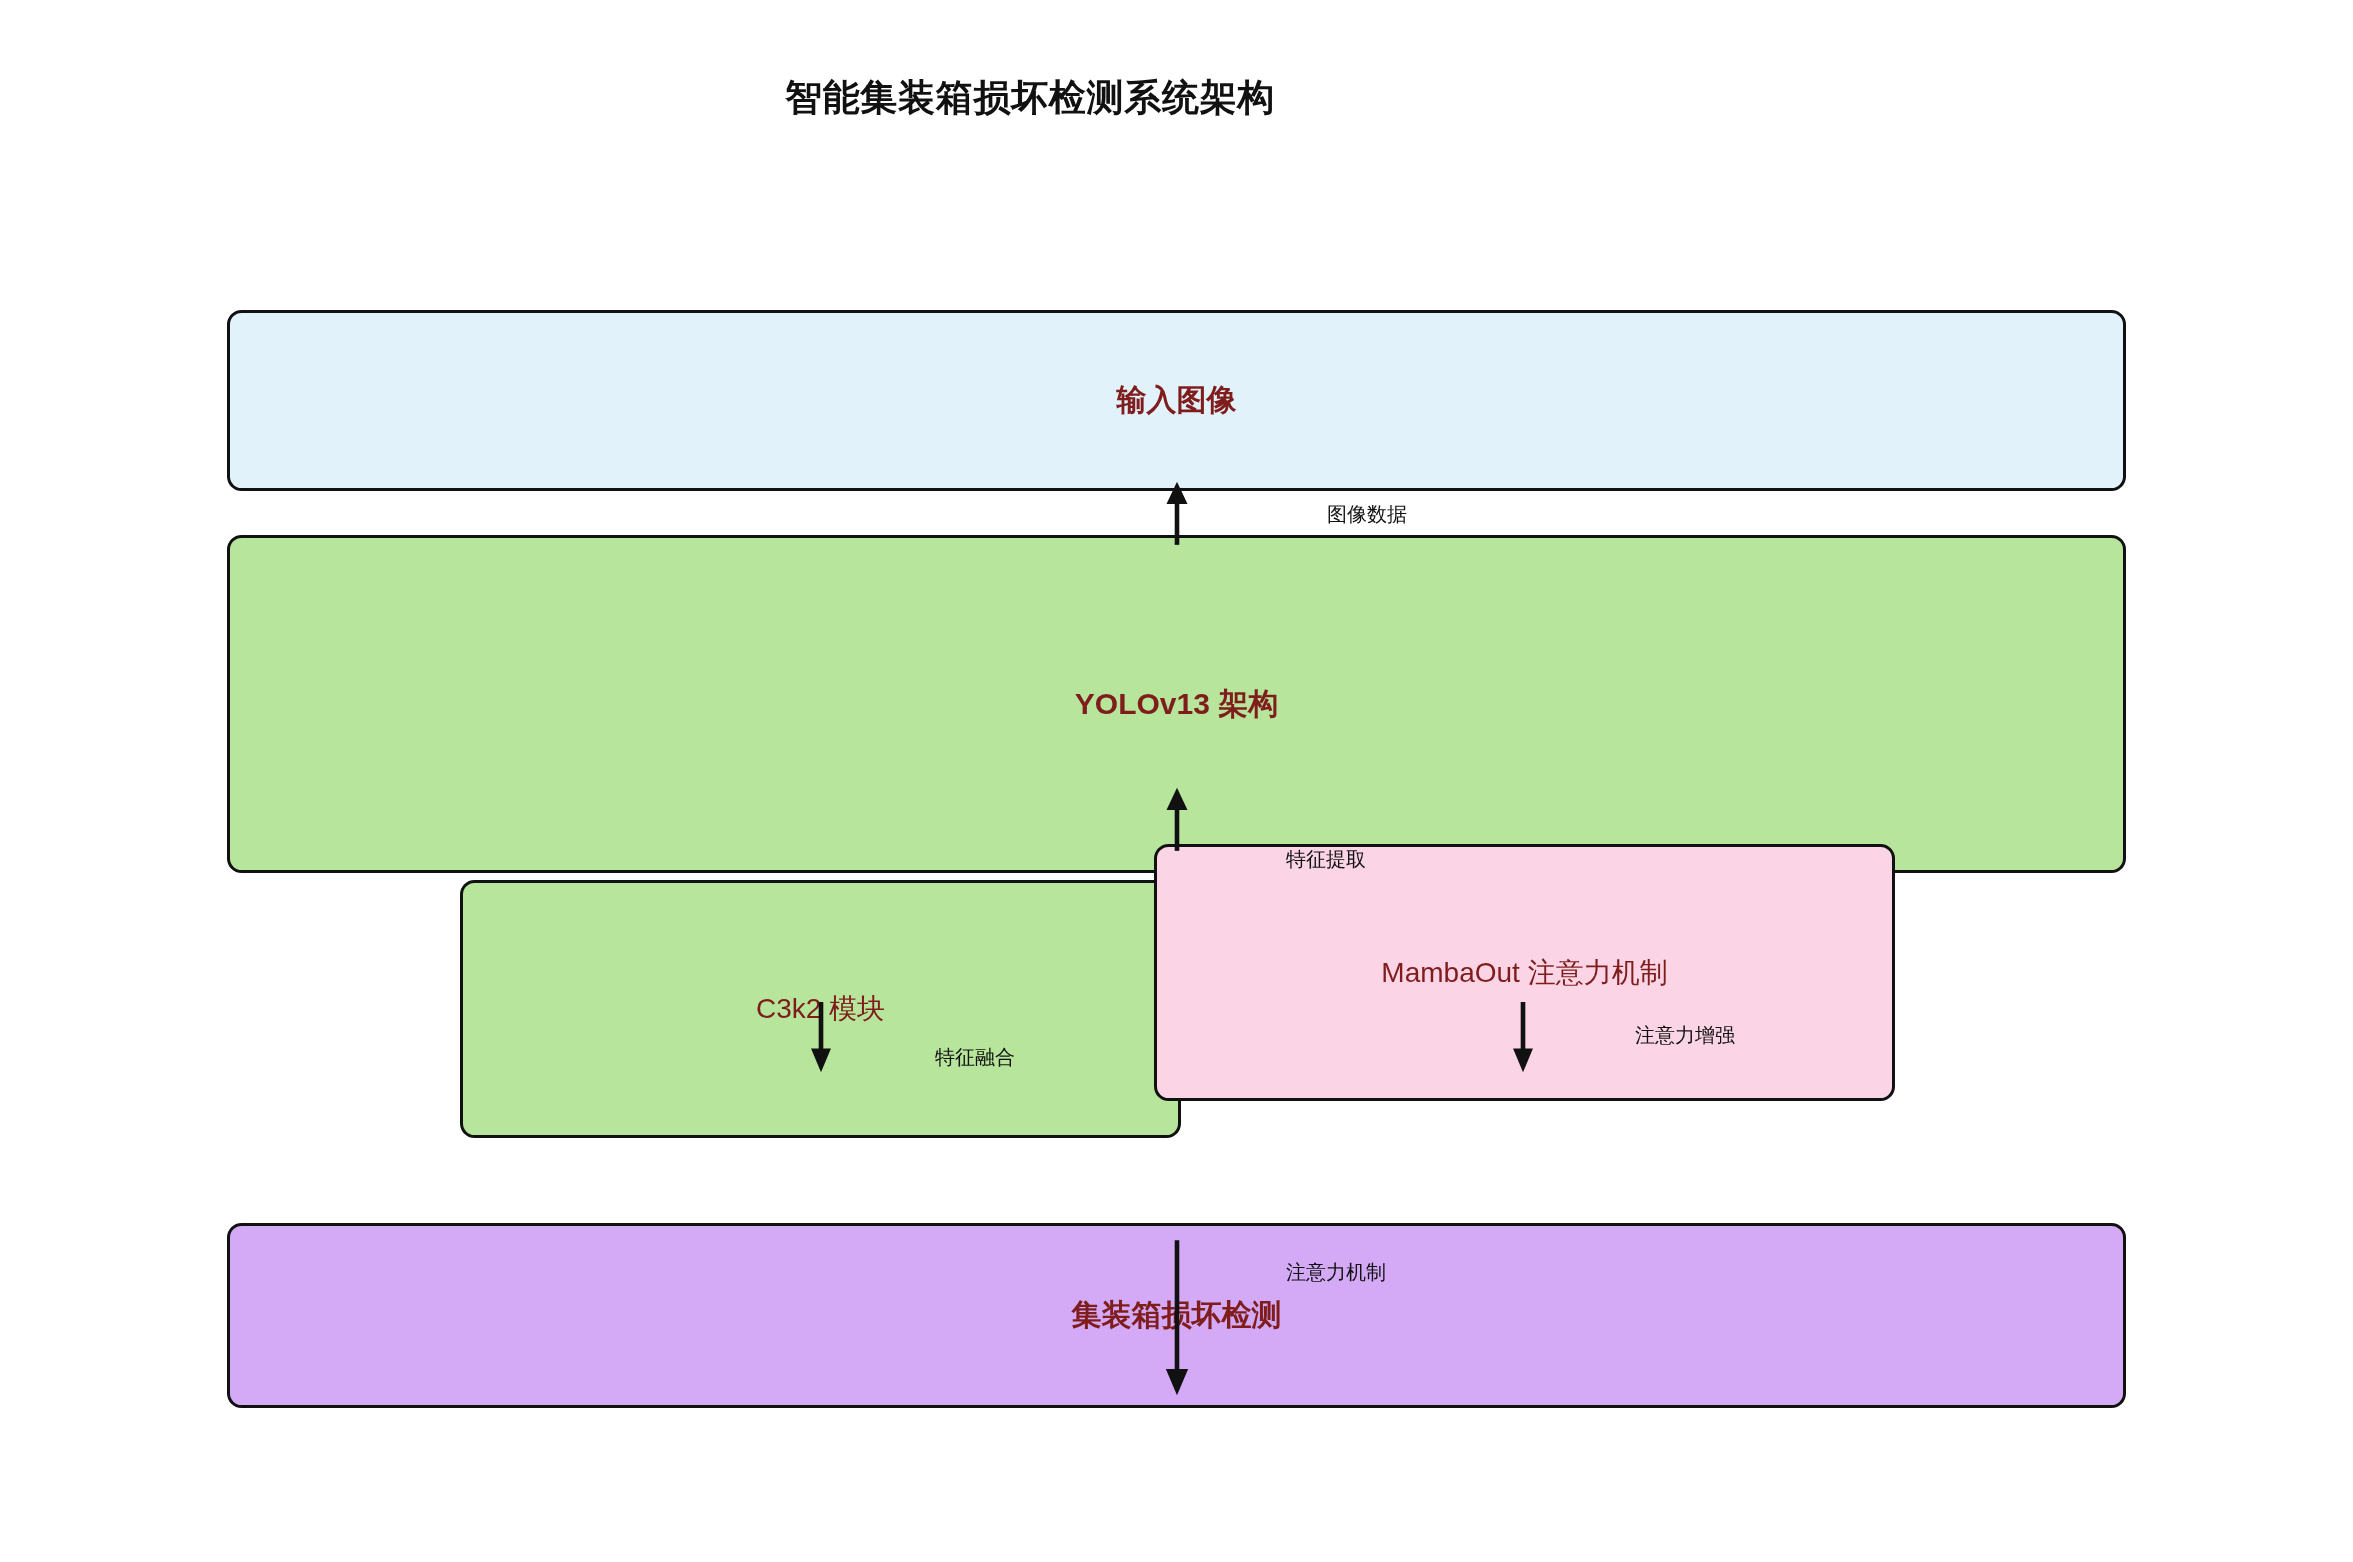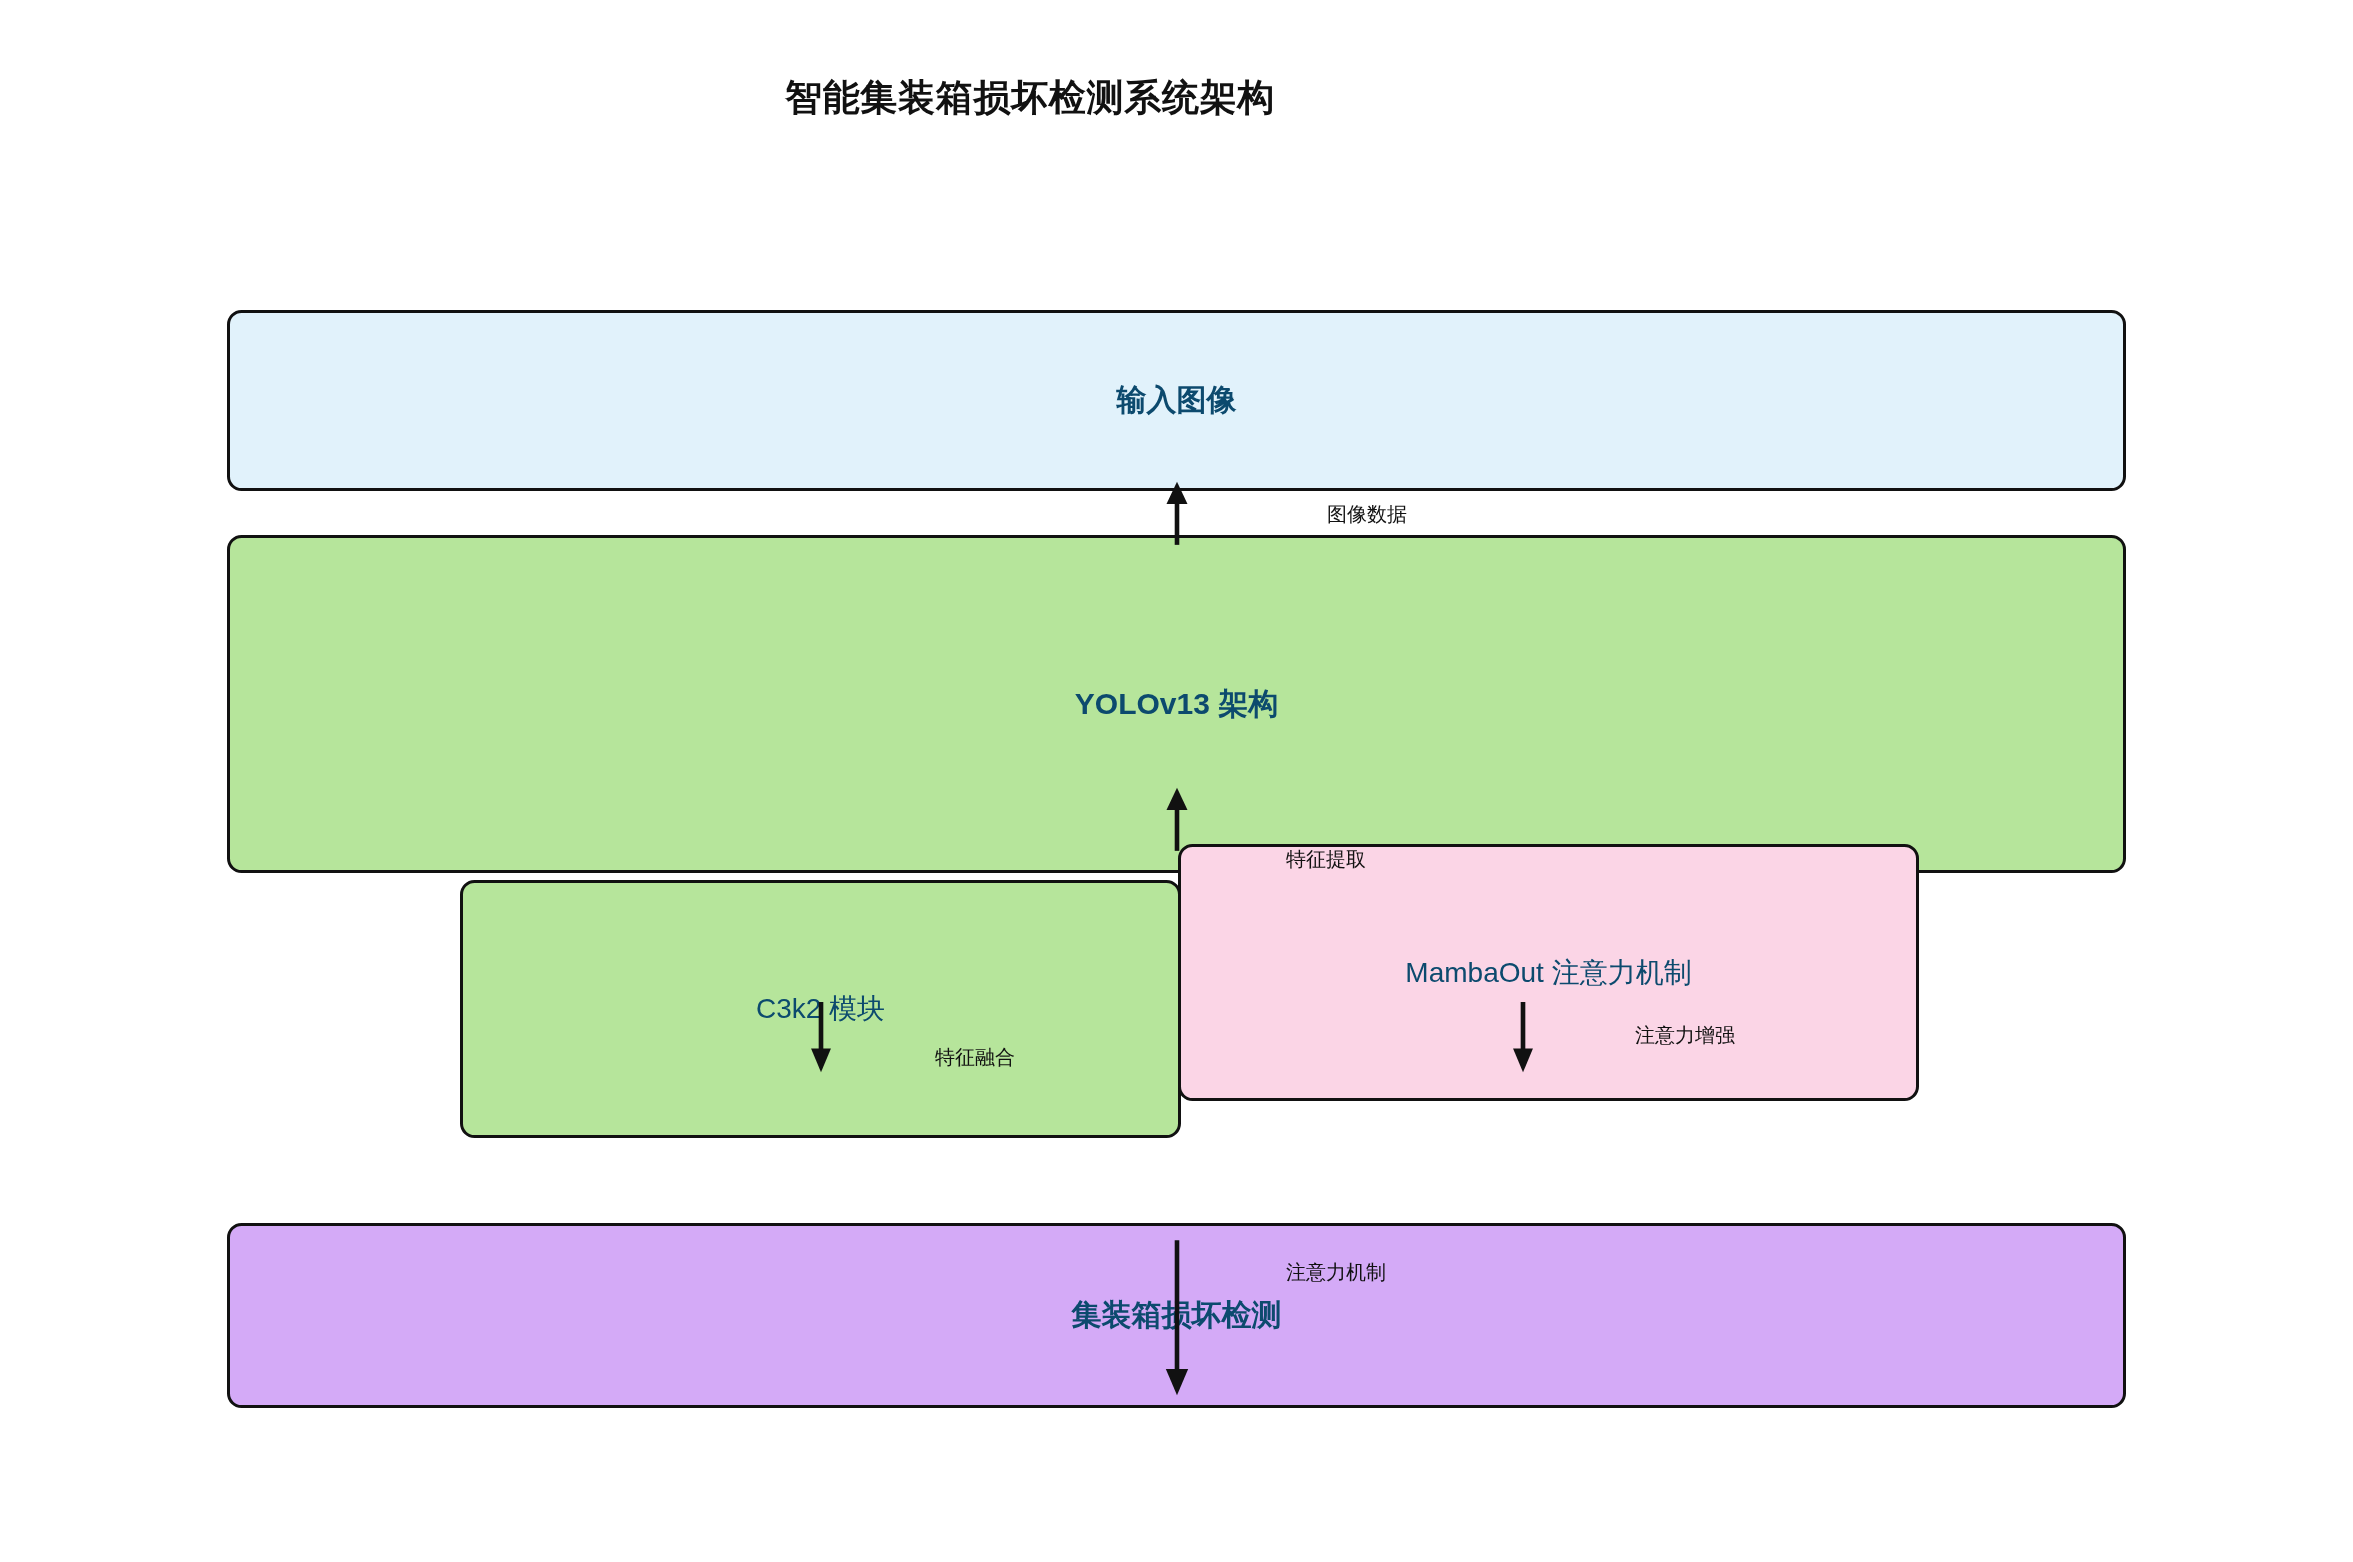--- a/index.html
+++ b/index.html
@@ -32,30 +32,30 @@
     position: absolute;
     box-sizing: border-box;
     border: 3.3px solid #111111;
     border-radius: 14.5px;
     display: flex;
     align-items: center;
     justify-content: center;
   }
   .node-label {
     font-size: 30px;
-    color: #0c4a6e;
+    color: #7f1d1d;
     white-space: nowrap;
   }
   .node-label.bold { font-weight: bold; }
   .node-label.plain { font-weight: normal; font-size: 28px; }
 
   #node-input      { left: 227px;  top: 310px;  width: 1899px; height: 181px; background: #e1f2fb; }
   #node-yolo       { left: 227px;  top: 535px;  width: 1899px; height: 338px; background: #b6e59b; }
   #node-c3k2       { left: 460px;  top: 880px; width: 721px; height: 258px; background: #b6e59b; z-index: 3; }
-  #node-mambaout   { left: 1154px; top: 844px; width: 741px; height: 257px; background: #fbd5e6; z-index: 4; margin-left: 24px; }
+  #node-mambaout   { left: 1154px; top: 844px; width: 741px; height: 257px; background: #fbd5e6; z-index: 4; }
   #node-detection  { left: 227px;  top: 1223px; width: 1899px; height: 185px; background: #d4aaf7; }
 
   .arrow {
     position: absolute;
     z-index: 6;
   }
   .edge-label {
     position: absolute;
     font-size: 20px;
     color: #111111;

